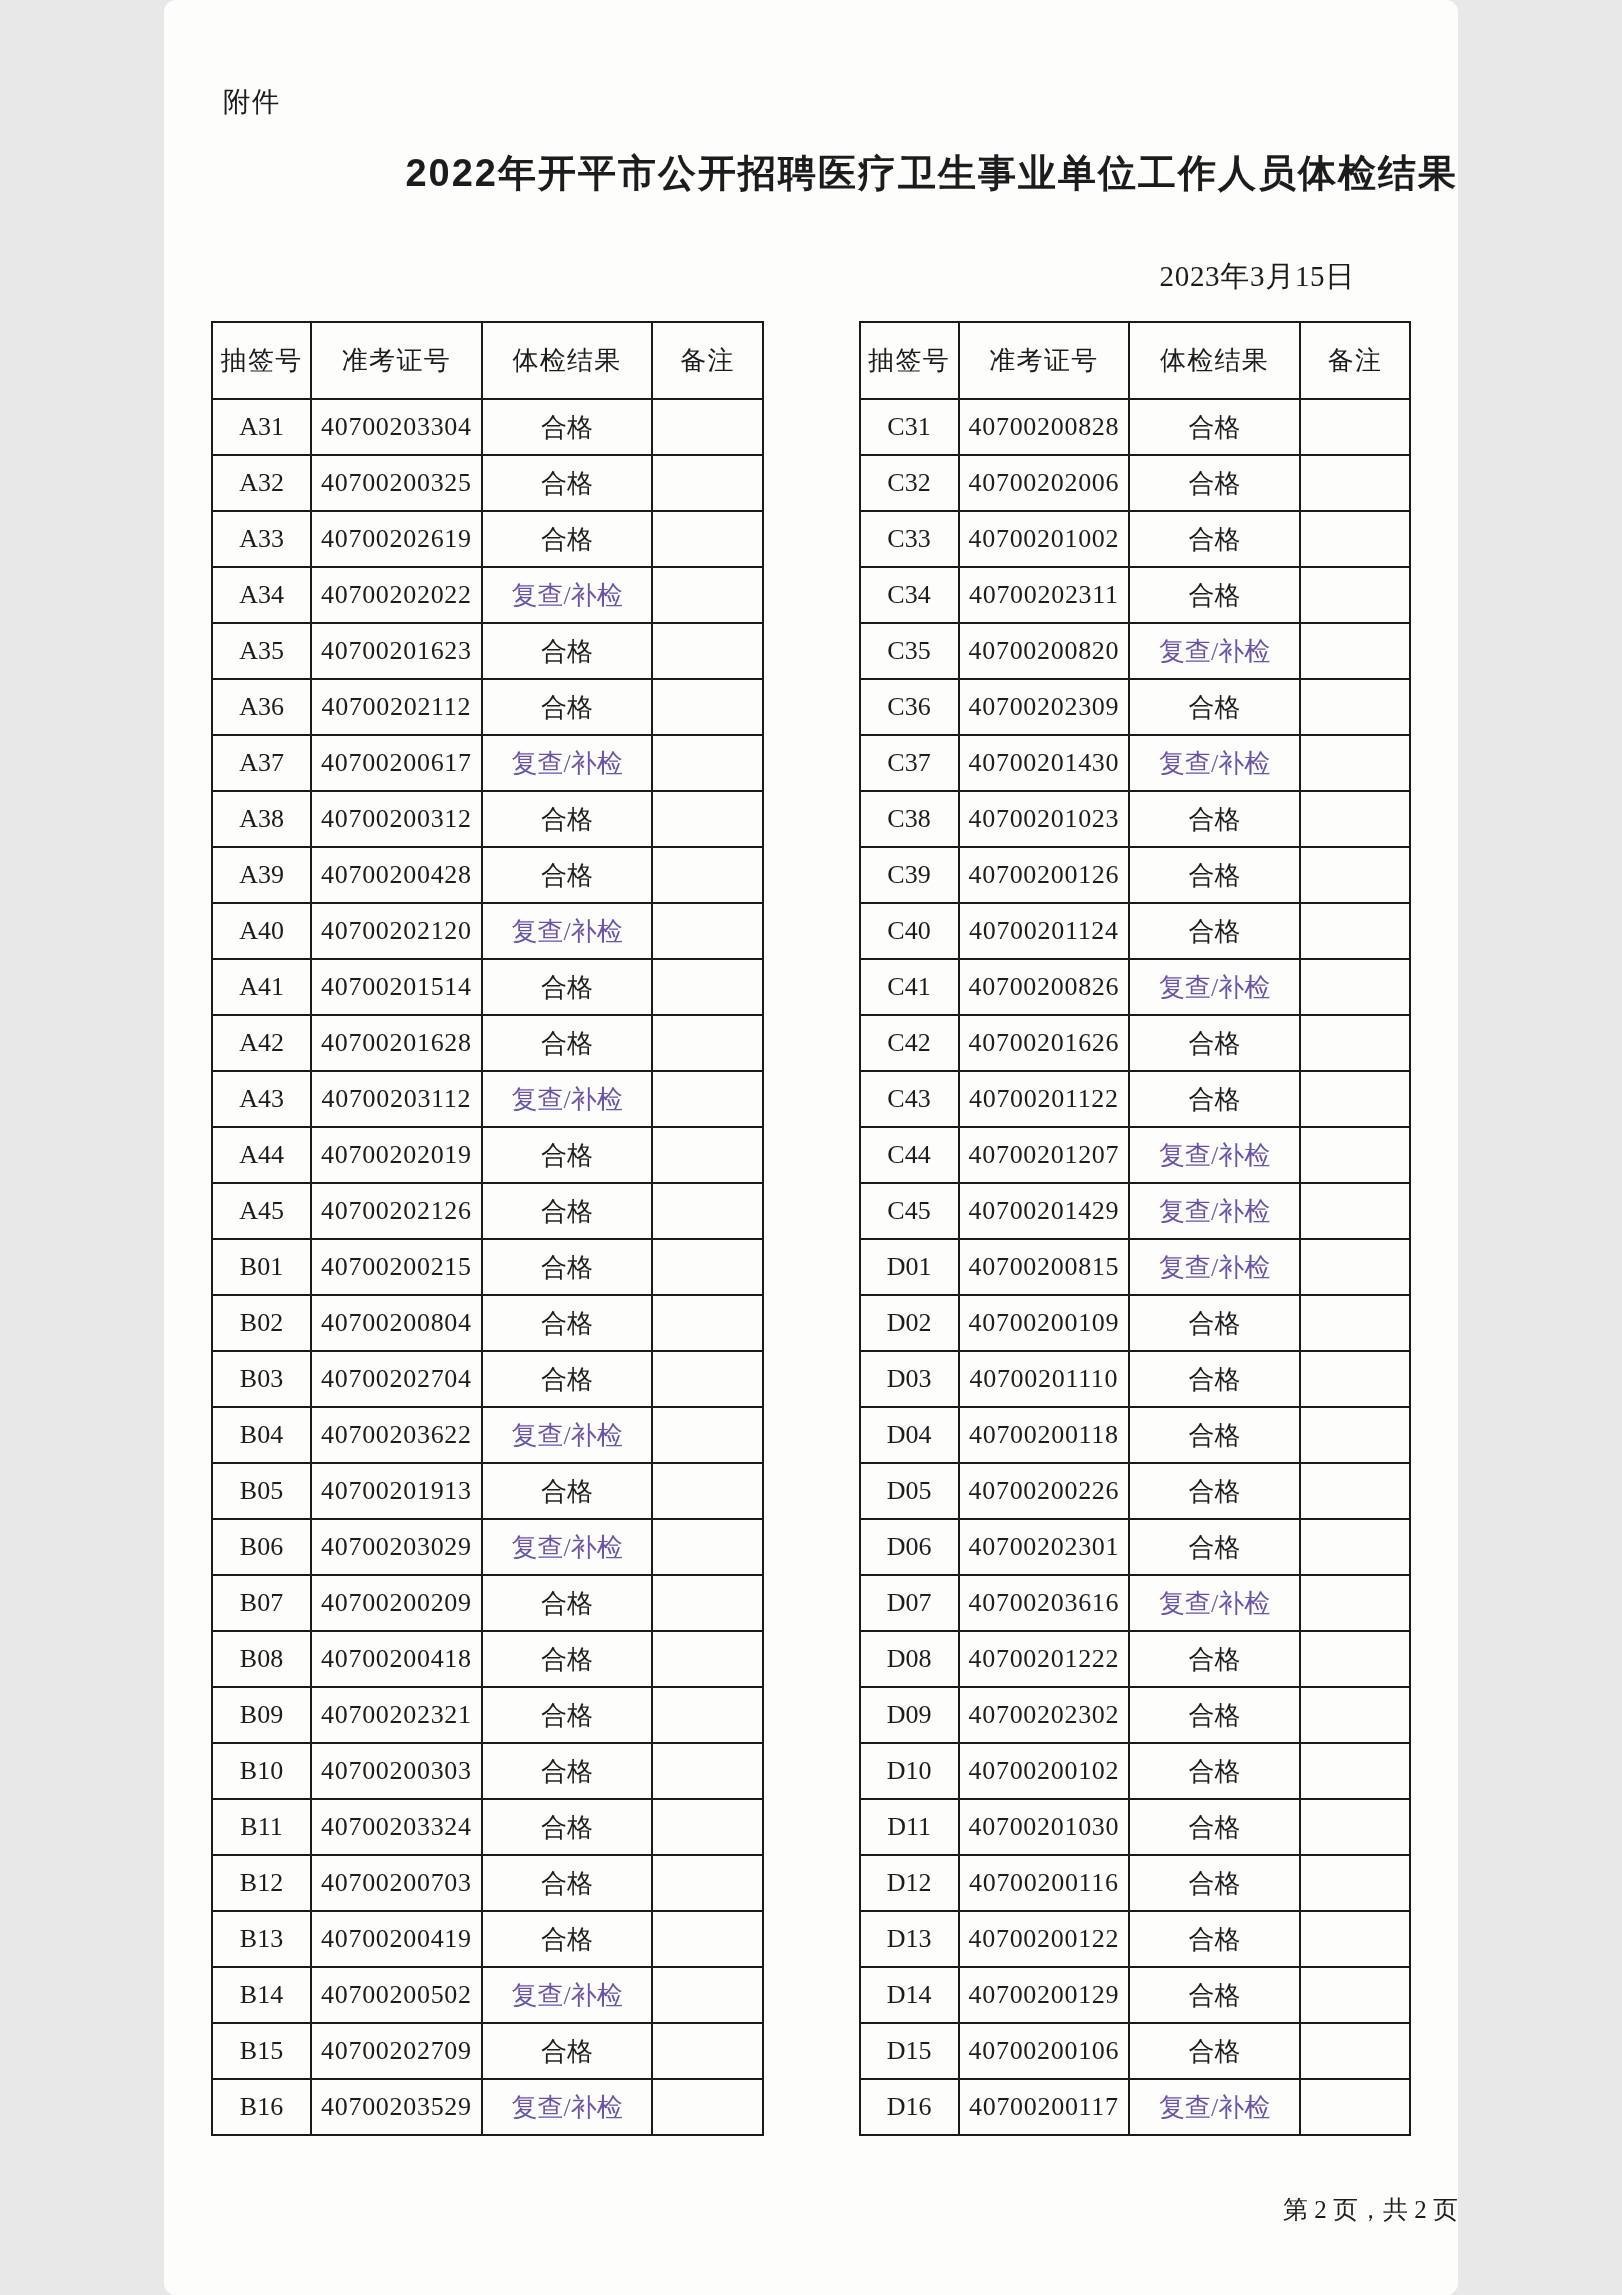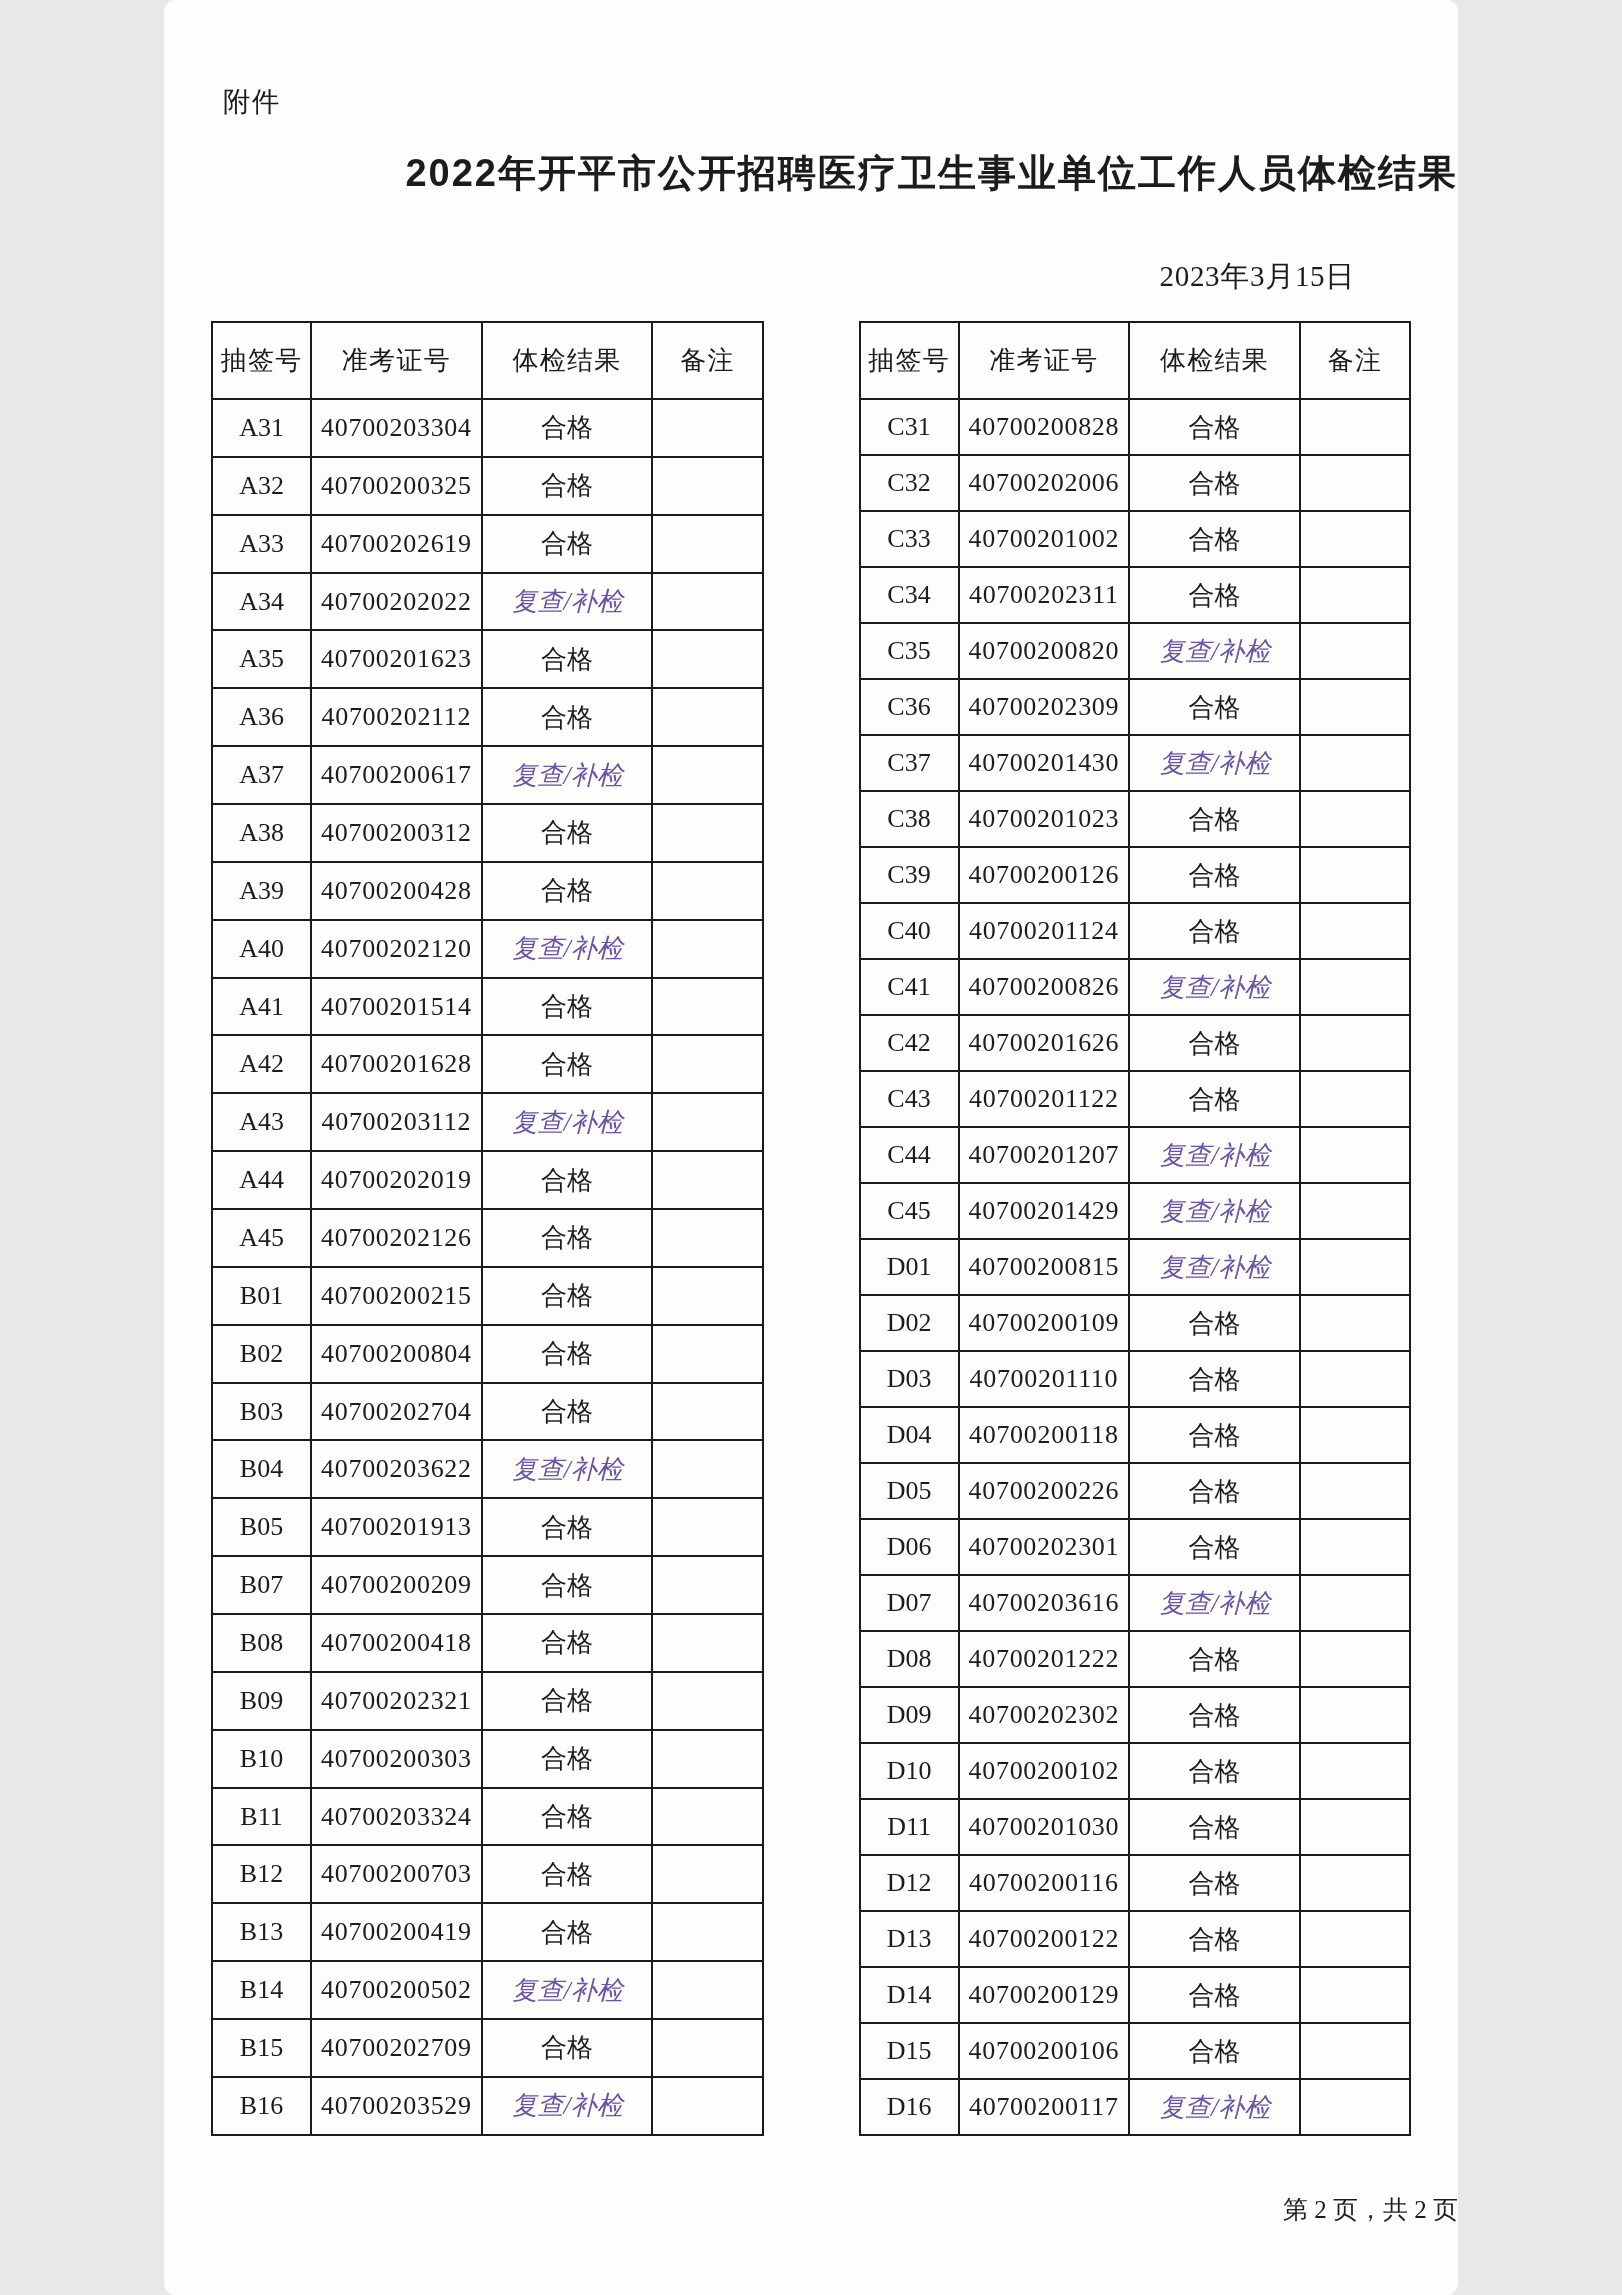--- a/index.html
+++ b/index.html
@@ -81,21 +81,21 @@
     height: 77px;
     font-weight: normal;
     font-size: 26px;
     letter-spacing: 1.3px;
   }
   table.result-table td {
     height: 56px;
     font-size: 26px;
   }
   td.cell-ticket { letter-spacing: 0.7px; }
-  td.cell-result.recheck { color: var(--recheck-color); font-style: italic; }
+  td.cell-result.recheck { color: var(--recheck-color); }
   .footer {
     position: absolute;
     top: 2193px;
     left: 0;
     width: 100%;
     text-align: right;
     font-size: 25px;
   }
 </style>
 </head>
@@ -239,20 +239,26 @@
             <td class="cell-result recheck">复查/补检</td>
             <td class="cell-remark"></td>
           </tr>
           <tr>
             <td class="cell-lottery">B05</td>
             <td class="cell-ticket">40700201913</td>
             <td class="cell-result">合格</td>
             <td class="cell-remark"></td>
           </tr>
           <tr>
+            <td class="cell-lottery">B06</td>
+            <td class="cell-ticket">40700203029</td>
+            <td class="cell-result recheck">复查/补检</td>
+            <td class="cell-remark"></td>
+          </tr>
+          <tr>
             <td class="cell-lottery">B07</td>
             <td class="cell-ticket">40700200209</td>
             <td class="cell-result">合格</td>
             <td class="cell-remark"></td>
           </tr>
           <tr>
             <td class="cell-lottery">B08</td>
             <td class="cell-ticket">40700200418</td>
             <td class="cell-result">合格</td>
             <td class="cell-remark"></td>

